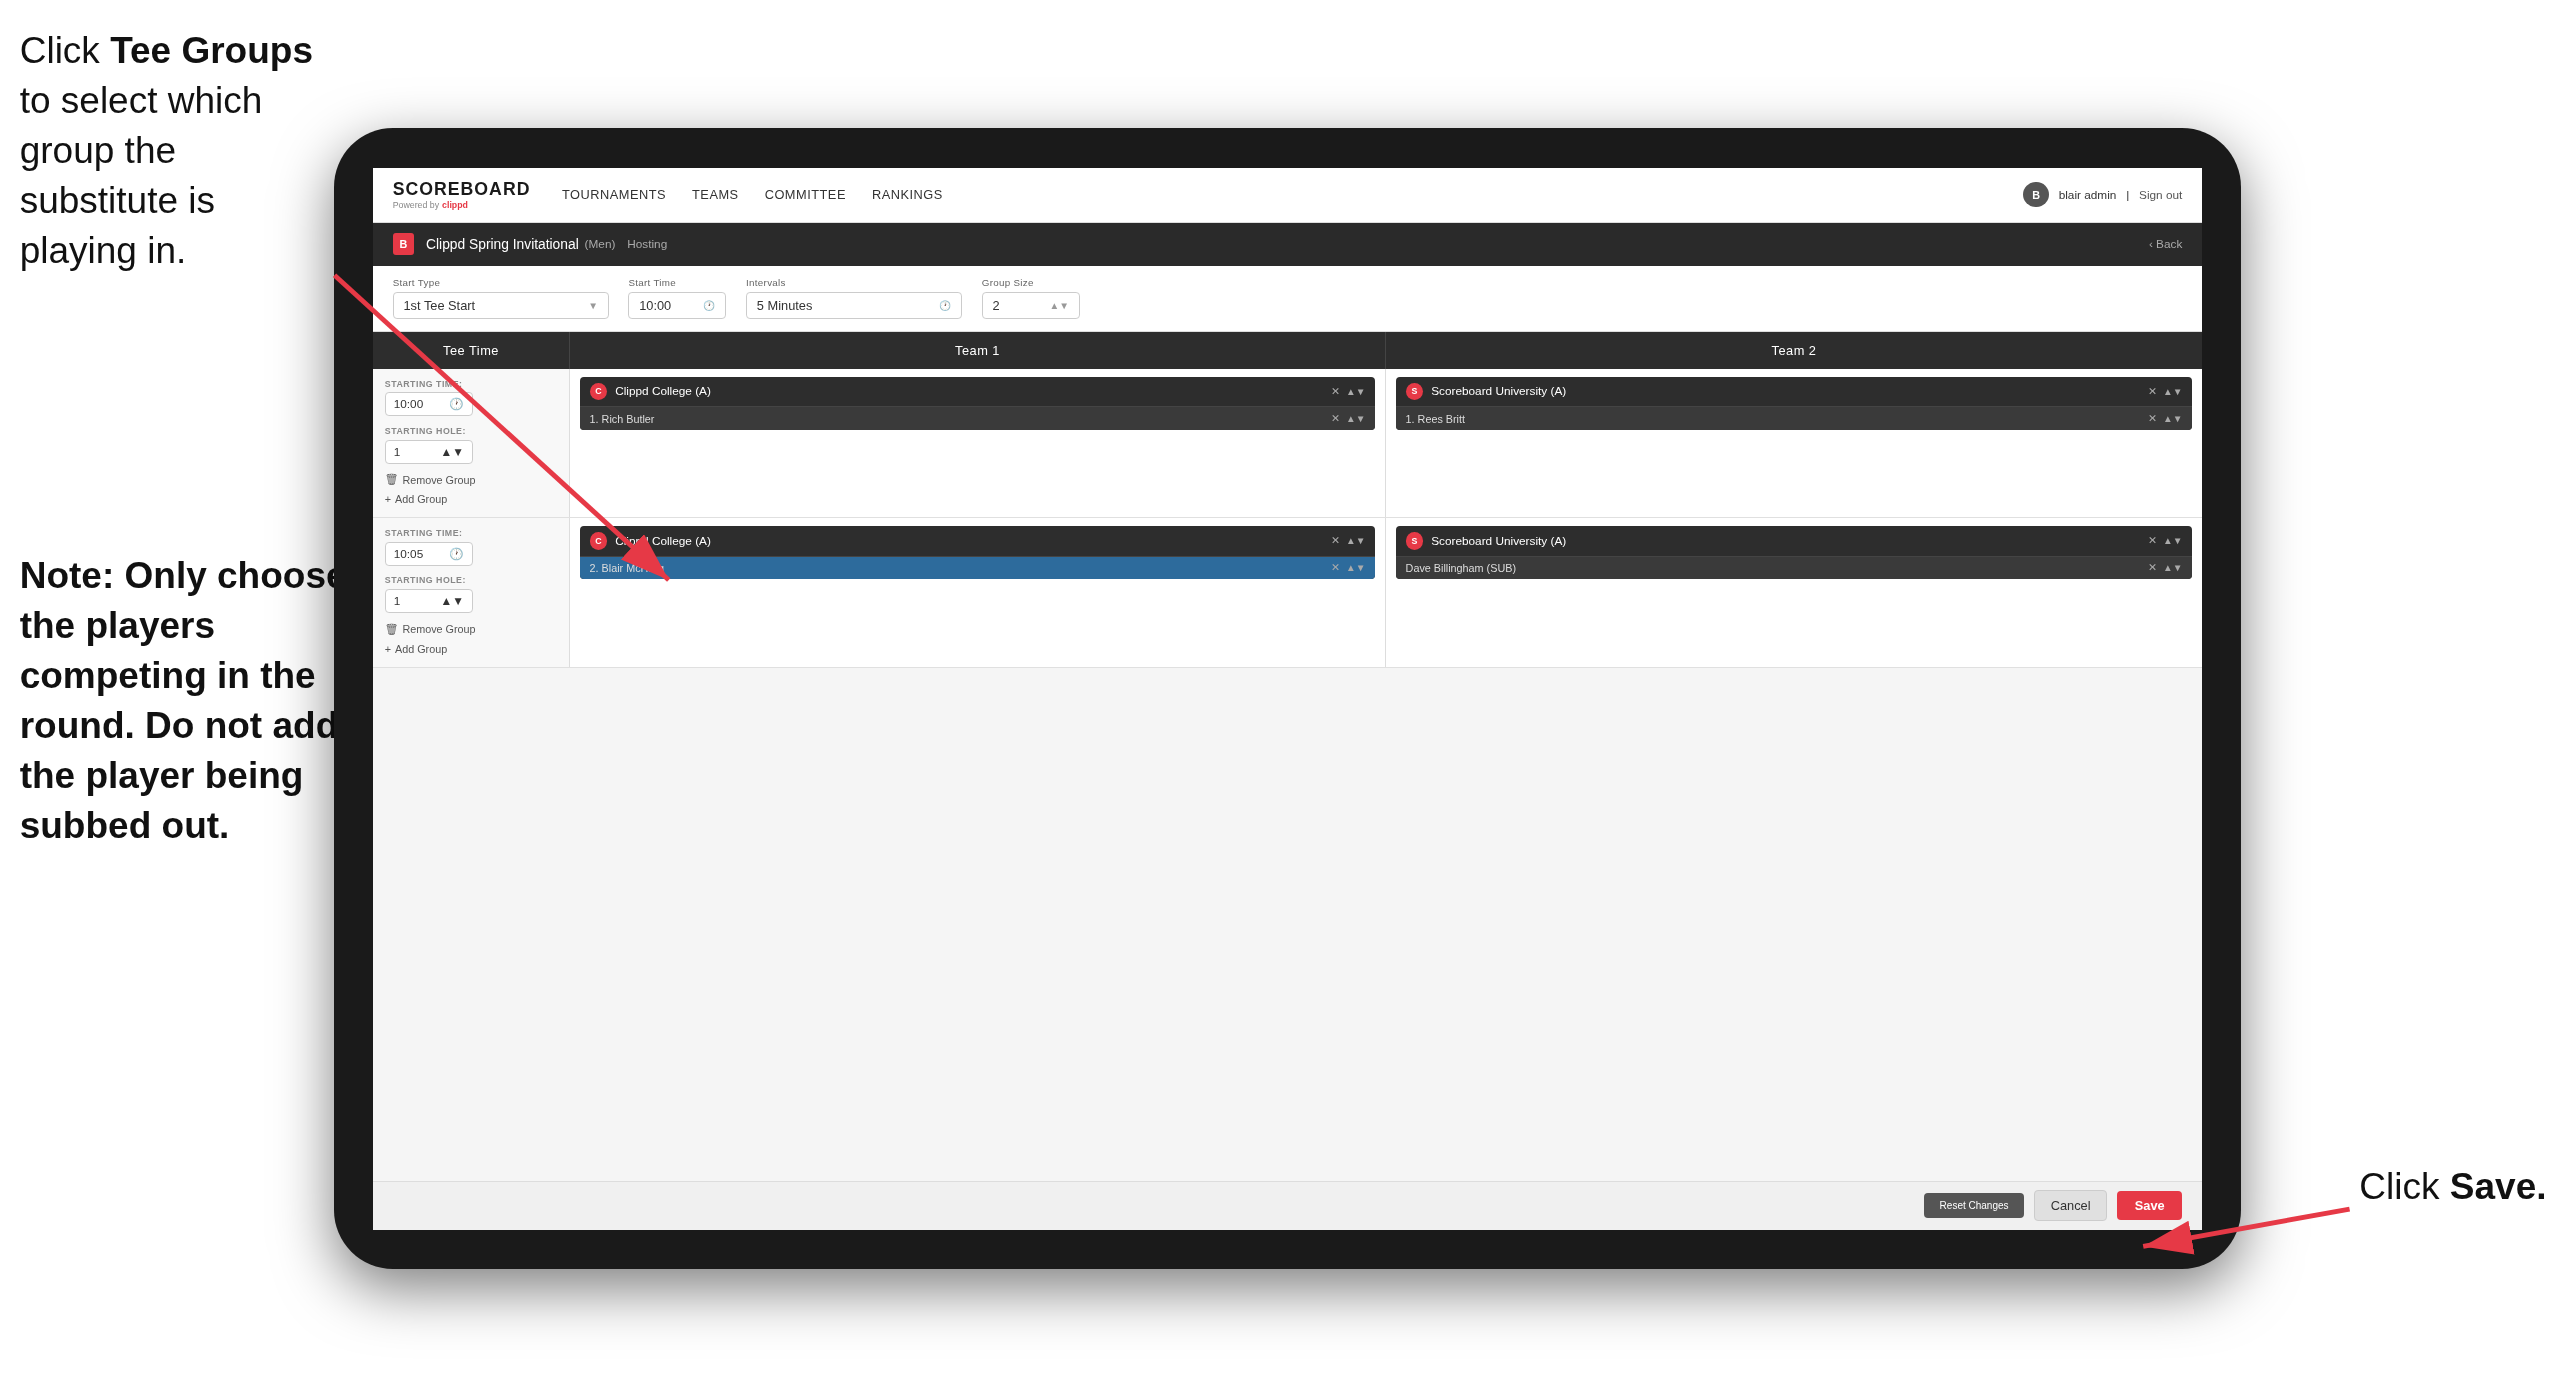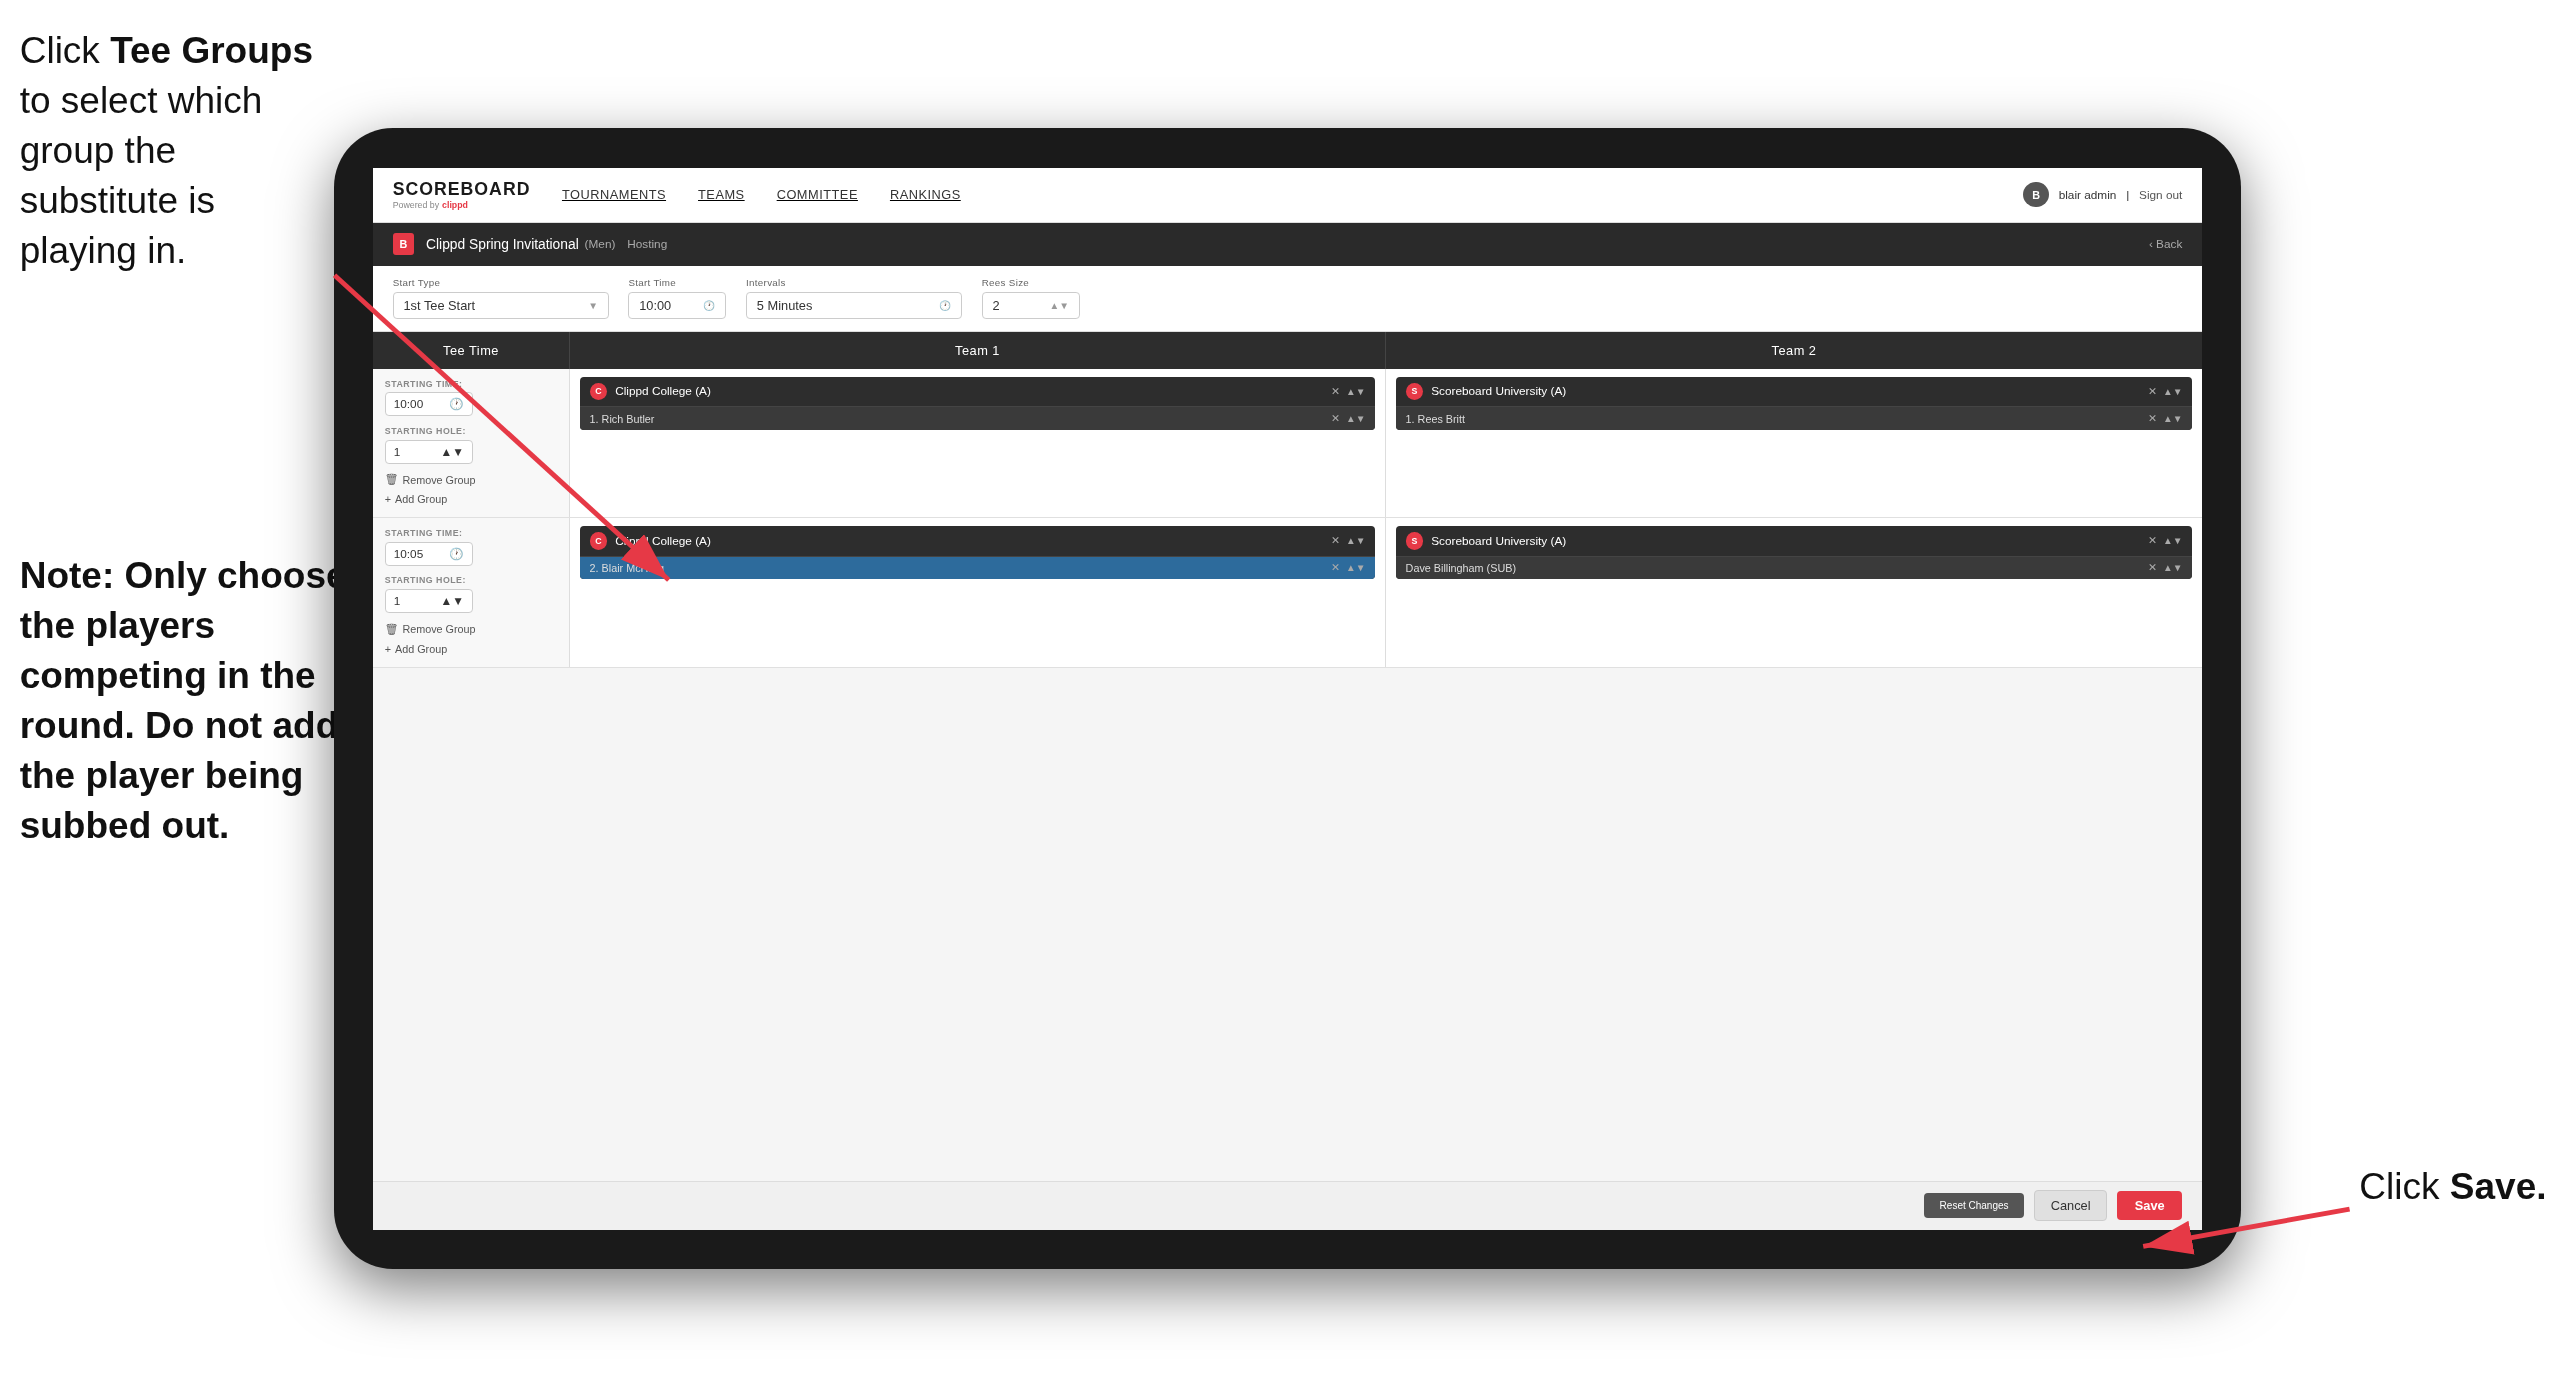--- a/index.html
+++ b/index.html
@@ -104,23 +104,22 @@
       gap: 2.9px;
     }
     .logo-clippd {
       color: #e63946;
       font-weight: bold;
       font-size: 8.8px;
     }
 
     .nav-links {
       display: flex;
-      gap: 28px;
+      gap: 22px;
       flex: 1;
-      text-decoration: underline;
     }
     .nav-link {
       font-size: 12.8px;
       color: #333;
       cursor: pointer;
       padding: 3.9px 2px;
       font-weight: 500;
       letter-spacing: 0.5px;
     }
 
@@ -523,21 +522,21 @@
         </div>
       </div>
       <div class="field-group">
         <span class="field-label">Intervals</span>
         <div class="field-input field-input-wide">
           <span>5 Minutes</span>
           <span class="chevron-icon">🕐</span>
         </div>
       </div>
       <div class="field-group">
-        <span class="field-label">Rees Size</span>
+        <span class="field-label">Group Size</span>
         <div class="field-input field-input-sm">
           <span>2</span>
           <span class="chevron-icon">▲▼</span>
         </div>
       </div>
     </div>
 
     <div class="table-container">
       <div class="table-header">
         <div class="table-header-cell">Tee Time</div>

